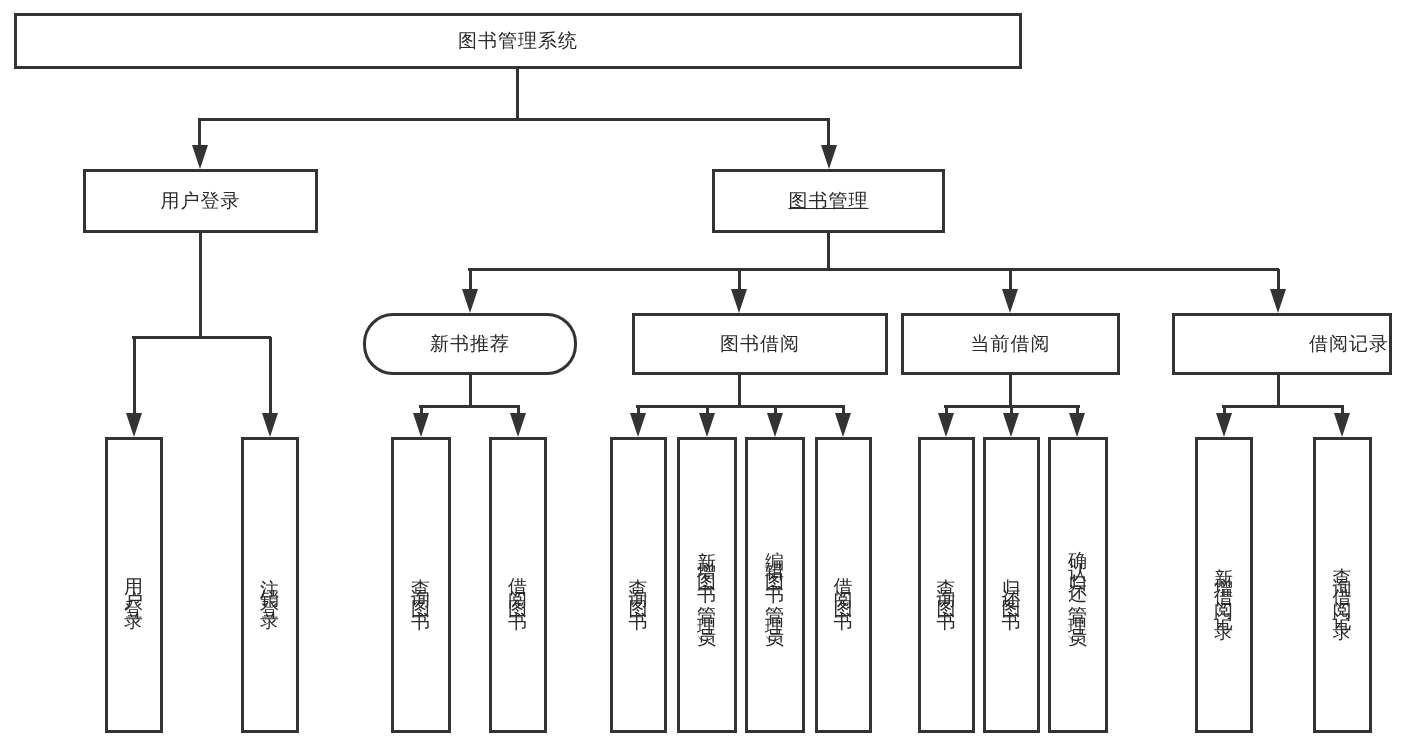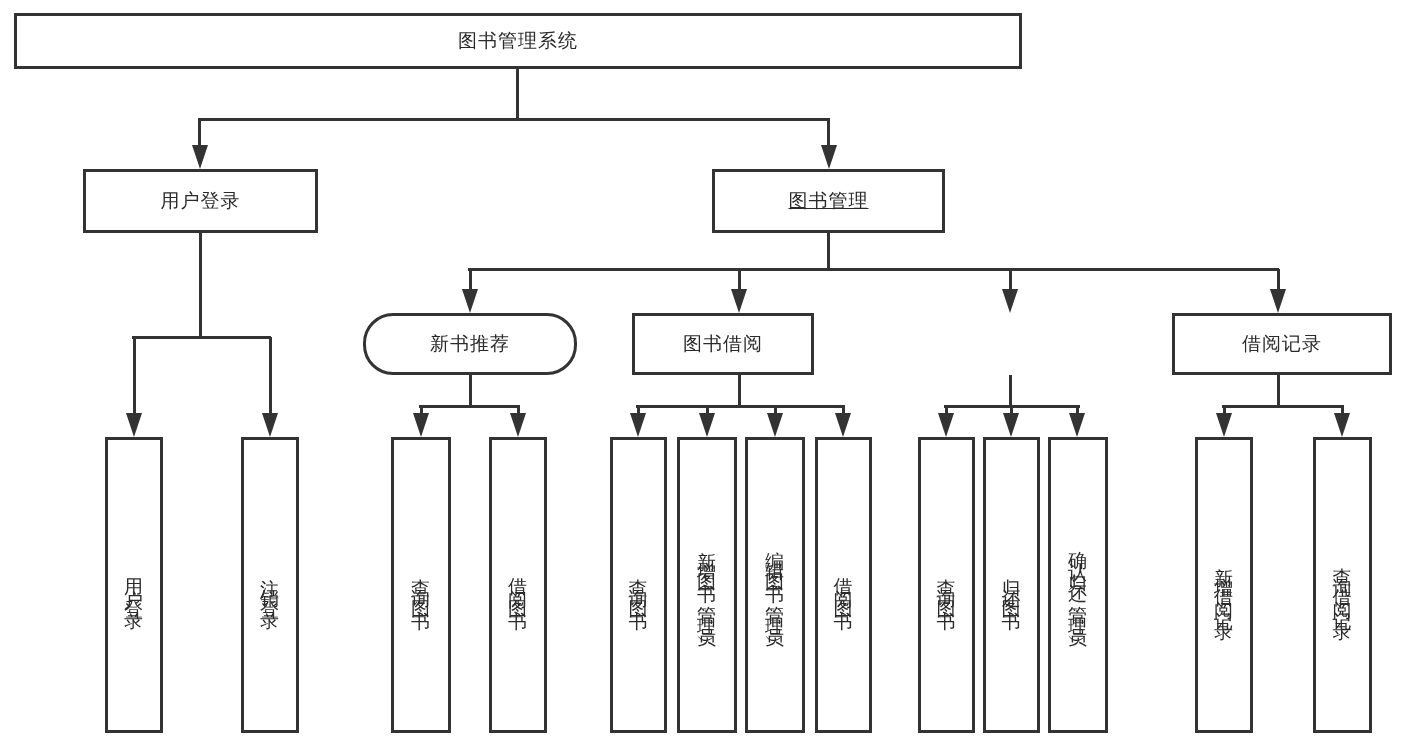--- a/index.html
+++ b/index.html
@@ -48,24 +48,27 @@
   <div class="box hbox" style="left:83px;top:169px;width:235px;height:64px;">
     <span>用户登录</span>
   </div>
   <div class="box hbox" style="left:712px;top:169px;width:233px;height:64px;text-decoration:underline;">
     <span>图书管理</span>
   </div>
 
   <div class="box hbox" style="left:363px;top:313px;width:214px;height:62px;border-radius:30px;">
     <span>新书推荐</span>
   </div>
-  <div class="box hbox" style="left:632px;top:313px;width:182px;height:62px;">
+  <div class="box hbox" style="left:632px;top:313px;width:256px;height:62px;">
     <span>图书借阅</span>
   </div>
-  <div class="box hbox" style="left:1172px;top:313px;width:220px;height:62px;">
+  <div class="box hbox" style="left:901px;top:313px;width:219px;height:62px;">
+    <span>当前借阅</span>
+  </div>
+  <div class="box hbox" style="left:1172px;top:313px;width:220px;height:62px;justify-content:flex-end;">
     <span>借阅记录</span>
   </div>
 
   <div class="box" style="left:105px;top:437px;width:58px;height:296px;">
     <span class="vtext">用户登录</span>
   </div>
   <div class="box" style="left:241px;top:437px;width:58px;height:296px;">
     <span class="vtext">注销登录</span>
   </div>
 

